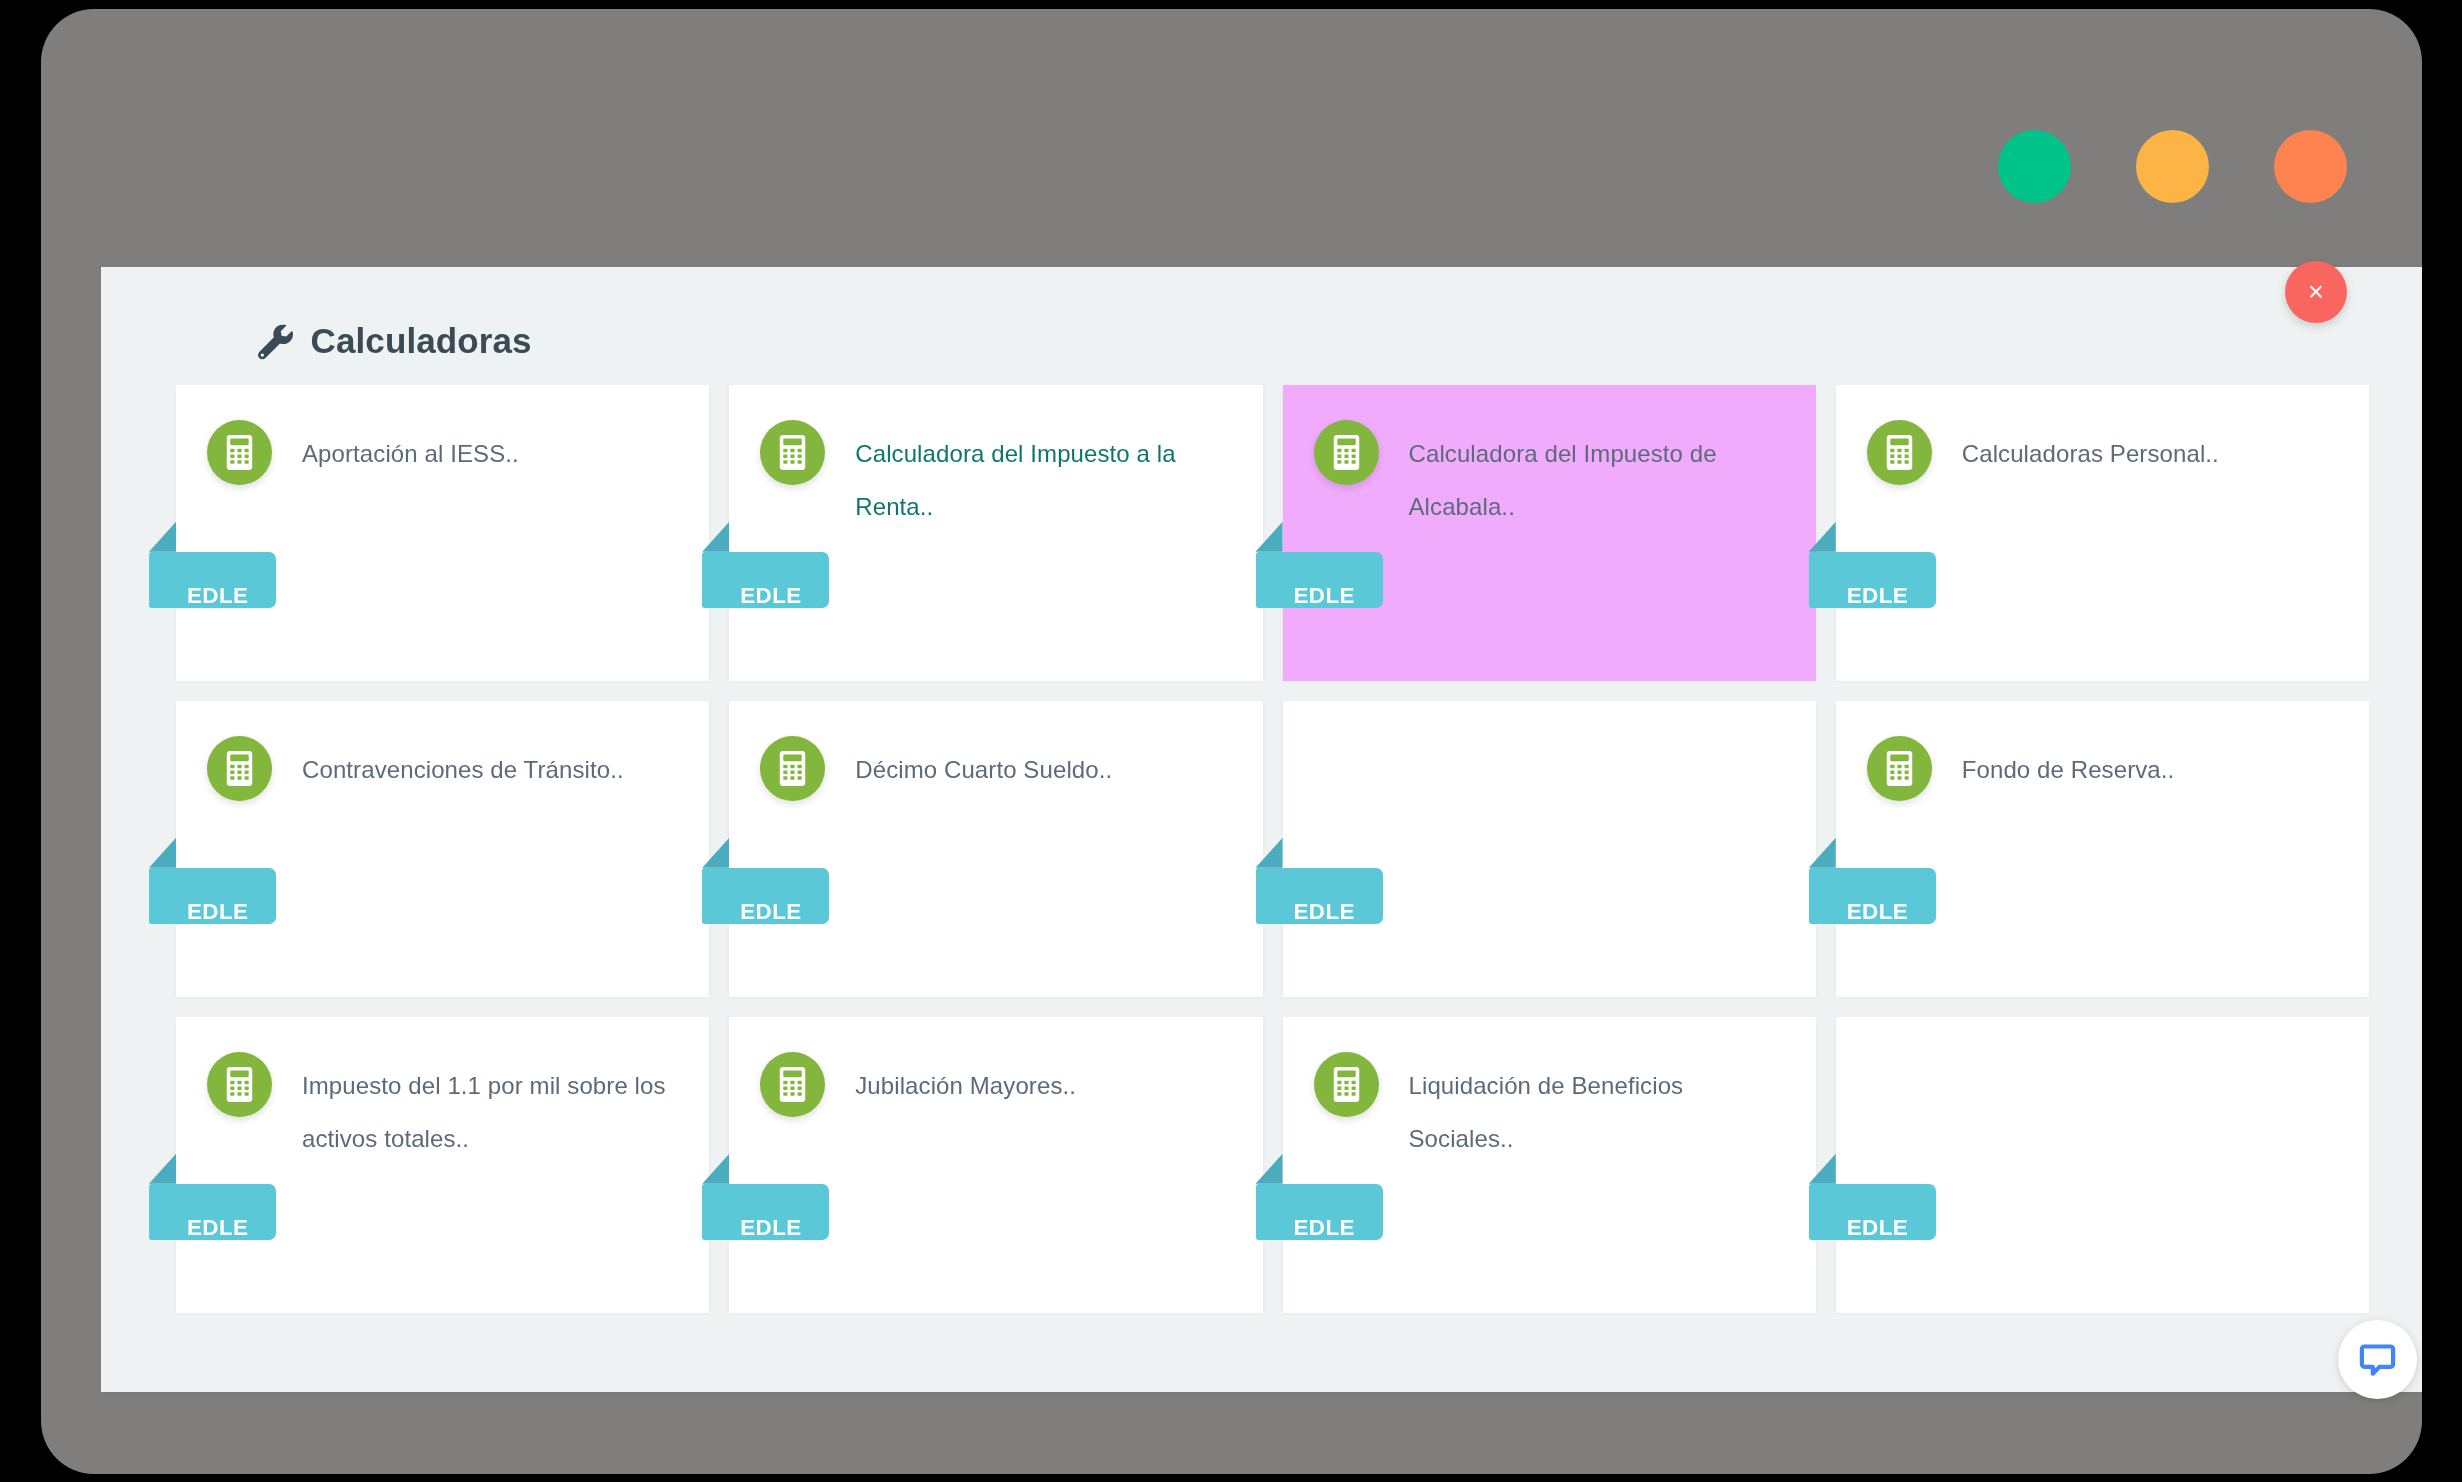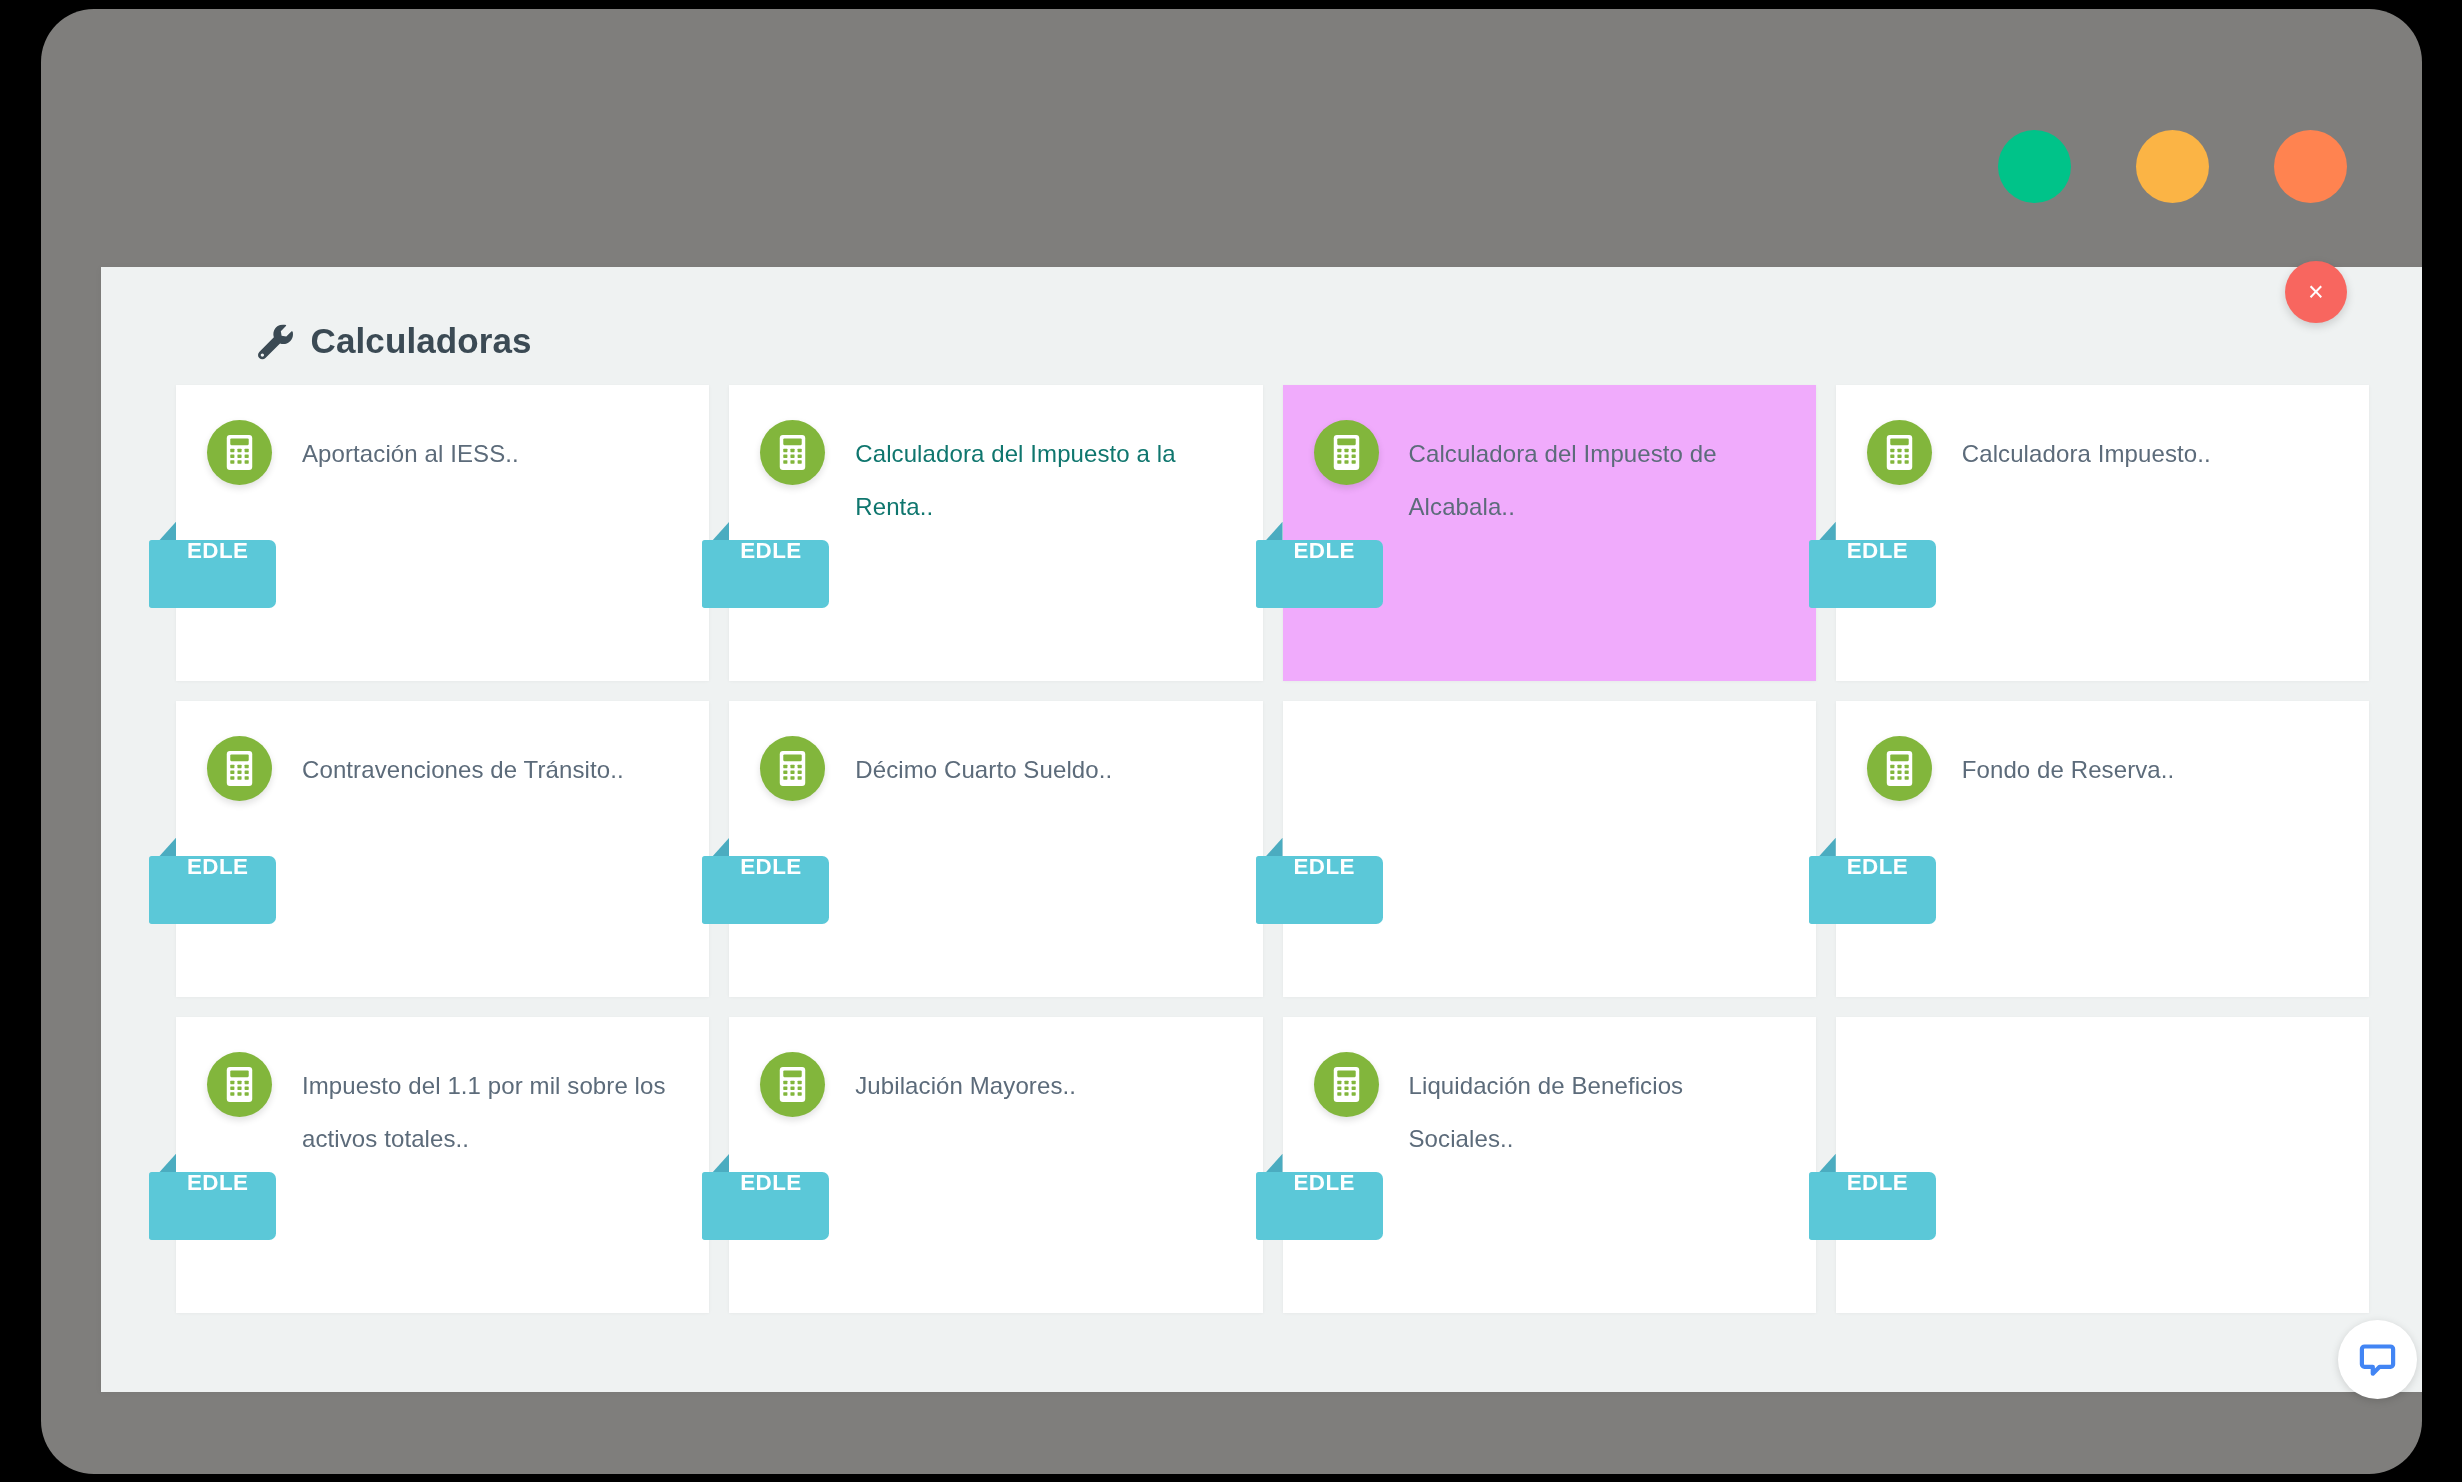--- a/index.html
+++ b/index.html
@@ -151,29 +151,29 @@
     font-weight: 400;
     letter-spacing: 0.1px;
     padding-top: 6.8px;
   }
 
   
   .ribbon {
     position: absolute;
     left: -27px;
     bottom: 73px;
-    height: 68px;
+    height: 56px;
     min-width: 127px;
     background: #5BC8D8;
     border-top-right-radius: 6.8px;
     border-bottom-right-radius: 6.8px;
     border-top-left-radius: 2.7px;
     border-bottom-left-radius: 2.7px;
     display: flex;
-    align-items: flex-start;
+    align-items: flex-end;
     padding: 0 23px 0 38px;
     z-index: 3;
   }
   .ribbon-label {
     color: #FFFFFF;
     font-size: 22.4px;
     font-weight: 700;
     letter-spacing: 0.4px;
     line-height: 1;
   }
@@ -314,21 +314,21 @@
                 <rect x="6.7" y="8.6" width="2.6" height="2.2" rx="0.4" fill="#82B63C"></rect>
                 <rect x="11.2" y="8.6" width="2.6" height="2.2" rx="0.4" fill="#82B63C"></rect>
                 <rect x="2.2" y="12.2" width="2.6" height="2.2" rx="0.4" fill="#82B63C"></rect>
                 <rect x="6.7" y="12.2" width="2.6" height="2.2" rx="0.4" fill="#82B63C"></rect>
                 <rect x="11.2" y="12.2" width="2.6" height="2.2" rx="0.4" fill="#82B63C"></rect>
                 <rect x="2.2" y="15.8" width="2.6" height="2.2" rx="0.4" fill="#82B63C"></rect>
                 <rect x="6.7" y="15.8" width="2.6" height="2.2" rx="0.4" fill="#82B63C"></rect>
                 <rect x="11.2" y="15.8" width="2.6" height="2.2" rx="0.4" fill="#82B63C"></rect>
               </svg>
             </span>
-            <div class="card-title" style="color: rgb(92, 107, 122);">Calculadora Impuesto..</div>
+            <div class="card-title" style="color: rgb(92, 107, 122);">Calculadoras Personal..</div>
           </div>
           <span class="ribbon-fold" style="background: rgb(75, 172, 192);"></span>
           <div class="ribbon" style="background: rgb(91, 200, 216);">
             <span class="ribbon-label">EDLE</span>
           </div>
         </div>
         <div class="card" style="background: rgb(255, 255, 255);">
           <div class="card-body">
             <span class="card-icon" style="background: rgb(130, 182, 60);">
               <svg class="calc-glyph" viewBox="0 0 16 22" fill="currentColor" aria-hidden="true">

